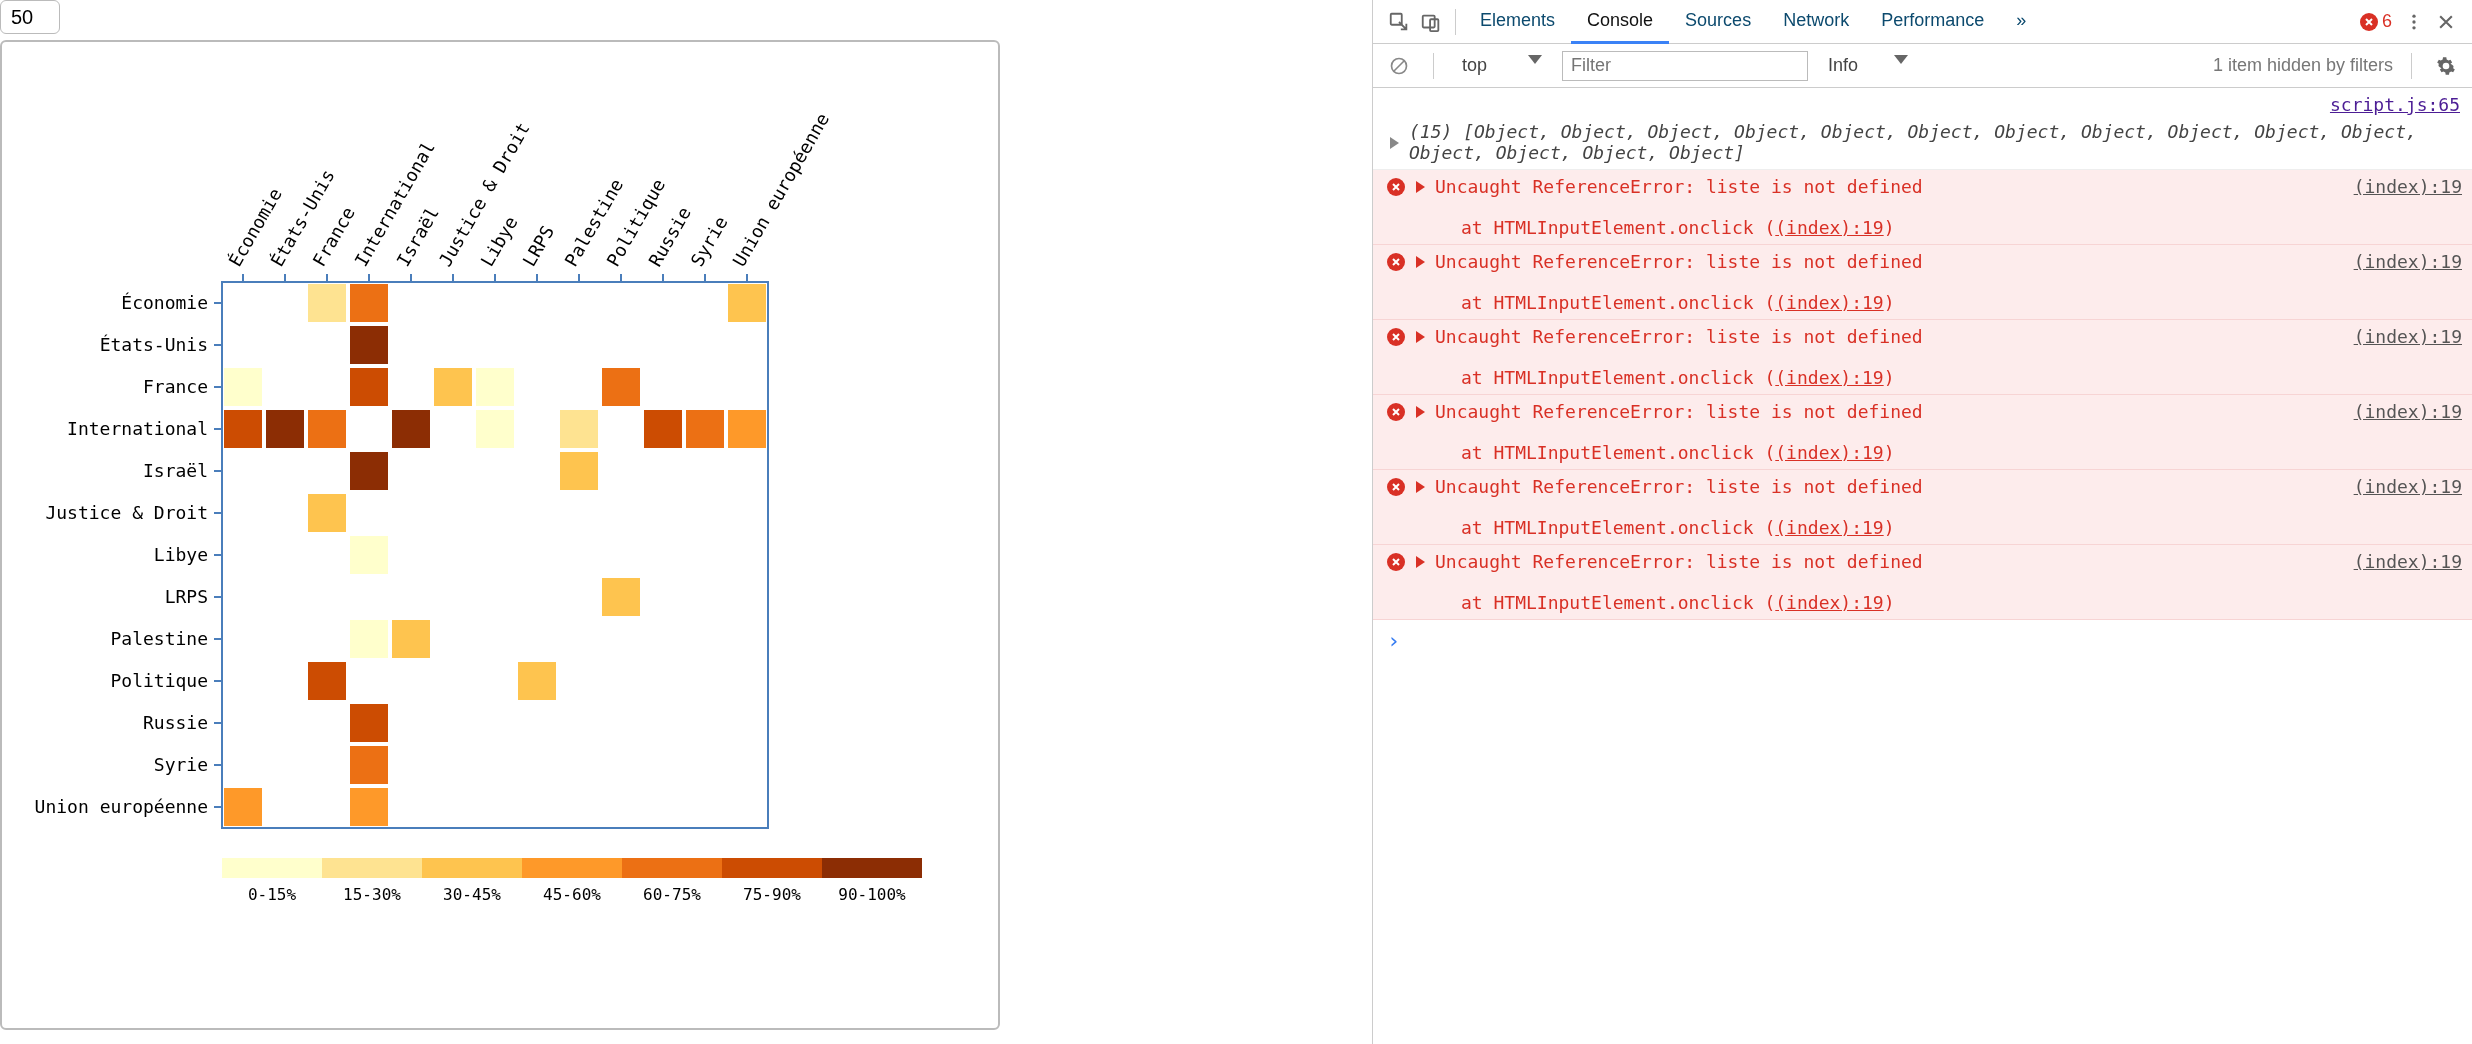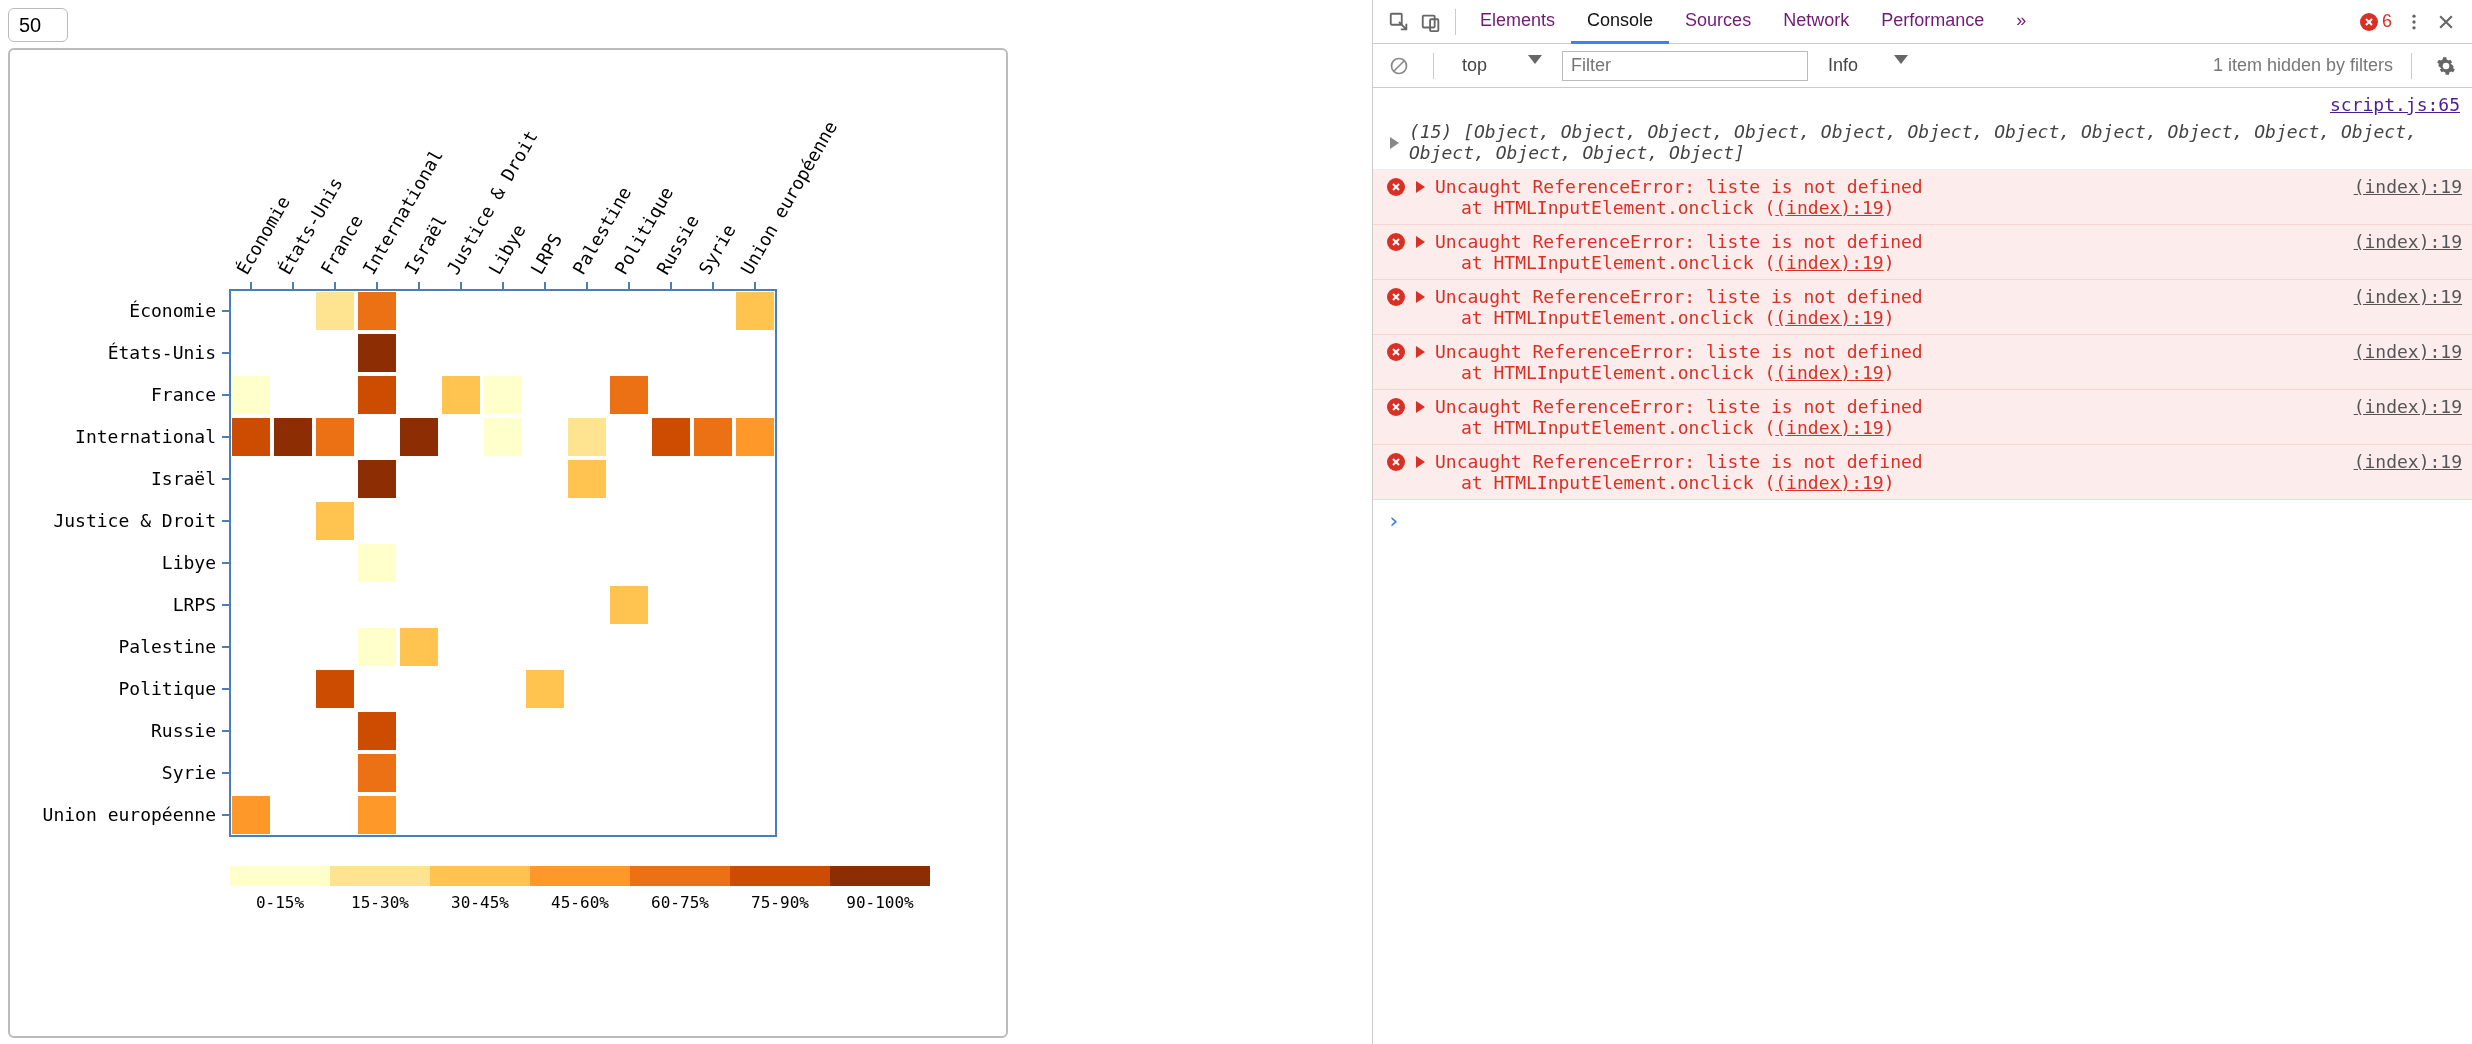--- a/index.html
+++ b/index.html
@@ -5,21 +5,21 @@
   * { box-sizing: border-box; }
   body {
     margin: 0;
     font-family: -apple-system, BlinkMacSystemFont, "Segoe UI", Helvetica, Arial, sans-serif;
     background: #fff;
     width: 2472px;
     height: 1044px;
     overflow: hidden;
     display: flex;
   }
-  .left-pane { width: 1372px; height: 1044px; position: relative; padding: 8px; }
+  .left-pane { width: 1372px; height: 1044px; position: relative; }
   .input-wrap { margin-bottom: 6px; }
   .num-input {
     width: 60px; height: 34px; border: 1px solid #bbb; border-radius: 6px;
     padding: 0 10px; font-size: 20px; background: #fff;
   }
   .chart-box {
     width: 1000px; height: 990px; border: 2px solid #bbb; border-radius: 6px;
     position: relative; background: #fff;
   }
   .chart-svg { position: absolute; left: 0; top: 0; }
@@ -31,21 +31,21 @@
   }
   .dt-tabs {
     display: flex; align-items: center; height: 44px;
     border-bottom: 1px solid #ccc; padding: 0 10px; gap: 0;
   }
   .dt-icon {
     display: inline-flex; align-items: center; justify-content: center;
     width: 32px; height: 32px; color: #666; cursor: pointer;
   }
   .dt-tab {
-    padding: 10px 16px; color: #701a75; cursor: pointer; white-space: nowrap;
+    padding: 10px 16px; color: #0c4a6e; cursor: pointer; white-space: nowrap;
     border-bottom: 3px solid transparent; height: 44px; display: flex; align-items: center;
   }
   .dt-tab.active { color: #111; border-bottom-color: #3b82f6; }
   .dt-tabs-sep { width: 1px; height: 26px; background: #ccc; margin: 0 8px; }
   .dt-err-badge {
     display: inline-flex; align-items: center; gap: 4px; color: #d93025;
     font-weight: 500; margin-left: auto; margin-right: 6px;
   }
   .dt-err-badge .dot {
     width: 18px; height: 18px; background: #d93025; border-radius: 50%;
@@ -75,21 +75,21 @@
   .dt-row.log { background: #fff; align-items: center; }
   .dt-row.err { background: #fdecec; border-bottom-color: #f7d4d4; }
   .dt-row .caret { color: #888; width: 14px; text-align: center; user-select: none; }
   .dt-row .msg { flex: 1; white-space: pre-wrap; }
   .dt-row .src {
     color: #555; text-decoration: underline; cursor: pointer;
     font-family: Menlo, Consolas, monospace; white-space: nowrap;
   }
   .dt-row.log .msg { color: #444; font-style: italic; }
   .dt-row.err .msg { color: #d93025; }
-  .dt-row.err .msg .sub { display: block; padding-left: 26px; }
+  .dt-row.err .msg .sub { display: block; padding-left: 26px; margin-top: 20px; }
   .dt-row.err .msg a { color: #d93025; text-decoration: underline; cursor: pointer; }
   .dt-row.err .icon {
     width: 18px; height: 18px; background: #d93025; border-radius: 50%;
     display: inline-flex; align-items: center; justify-content: center; margin-top: 2px; flex: 0 0 18px;
   }
   .dt-row.err .icon svg { width: 12px; height: 12px; fill: #fff; }
   .dt-row-srcline {
     text-align: right; font-family: Menlo, Consolas, monospace; color: #4c1d95;
     text-decoration: underline; padding: 6px 12px 0 0; background: #fff;
   }

